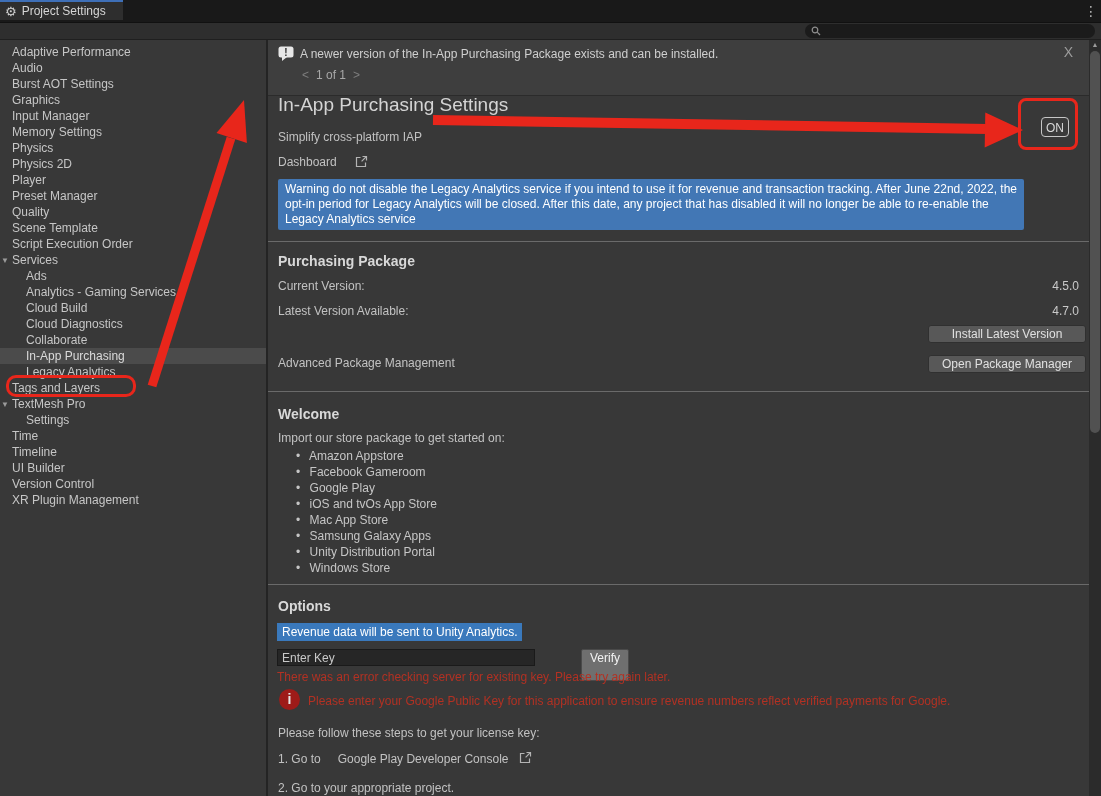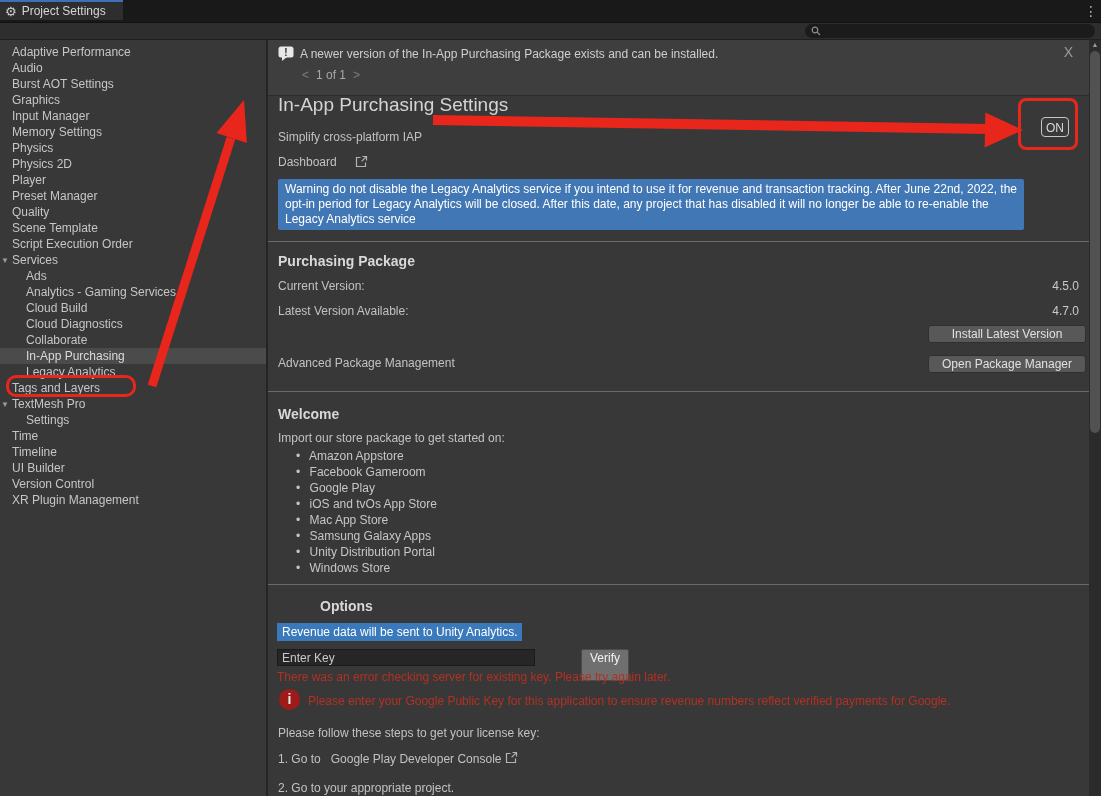--- a/index.html
+++ b/index.html
@@ -51,21 +51,21 @@
   .welcome-list{position:absolute;left:28px;top:408px;margin:0;padding:0;list-style:none;}
   .welcome-list li{font-size:12px;color:#C6C6C6;line-height:16px;}
   .welcome-list .bullet{margin-right:6px;color:#C6C6C6;}
 
   .revenue-chip{position:absolute;left:9px;top:583px;background:#3A79BC;color:#FFFFFF;font-size:12px;padding:2px 5px;}
   .key-input{position:absolute;left:9px;top:609px;width:258px;height:17px;background:#262626;border:1px solid #1A1A1A;color:#CFCFCF;font-size:12px;padding:0 4px;box-sizing:border-box;font-family:"Liberation Sans","DejaVu Sans",sans-serif;}
   .key-input::placeholder{color:#C9C9C9;opacity:1;}
   .verify-btn{position:absolute;left:273px;top:609px;width:48px;height:32px;background:#6F6F6F;border:1px solid #4A4A4A;border-radius:2px;color:#F2F2F2;font-size:12px;text-align:center;line-height:16px;box-sizing:border-box;margin-left:40px;}
   .error-text{position:absolute;font-size:12px;color:#B23123;}
   .info-icon{position:absolute;left:11px;top:649px;width:21px;height:21px;border-radius:50%;background:#9E1B19;color:#E6E6E6;font-size:14px;font-weight:bold;text-align:center;line-height:21px;}
-  .step-link{display:flex;align-items:center;gap:4px;}
+  .step-link{display:flex;align-items:center;gap:11px;}
   .step-link .link-text{margin-left:6px;}
 
   
   .scrollbar{position:absolute;left:1089px;top:40px;width:12px;height:756px;background:#2B2B2B;}
   .scroll-up{position:absolute;left:0;top:0px;width:12px;height:10px;color:#9B9B9B;font-size:7px;text-align:center;line-height:10px;}
   .scroll-thumb{position:absolute;left:1px;top:11px;width:10px;height:382px;background:#515151;border-radius:5px;}
 
   
   .annotation-box{position:absolute;border:3px solid #E8261B;box-sizing:border-box;pointer-events:none;z-index:50;}
   #anno-box-sidebar{left:6px;top:375px;width:130px;height:22px;border-radius:10px;}
@@ -336,21 +336,21 @@
         </li>
 
         <li>
           <span class="bullet">•</span>
           <span>Windows Store</span>
         </li>
       </ul>
 
     <div class="divider" style="top:544px;"></div>
 
-    <div class="h2" style="top:558px;margin-left:42px;">Options</div>
+    <div class="h2" style="top:558px;">Options</div>
     <div class="revenue-chip">Revenue data will be sent to Unity Analytics.</div>
     <input class="key-input" type="text" placeholder="Enter Key" style="">
     <div class="verify-btn">Verify</div>
     <div class="error-text" style="left:9px;top:630px;">There was an error checking server for existing key. Please try again later.</div>
     <div class="info-icon">i</div>
     <div class="error-text" style="left:40px;top:654px;width:770px;">Please enter your Google Public Key for this application to ensure revenue numbers reflect verified payments for Google.</div>
     <div class="label" style="top:686px;text-align:center;">Please follow these steps to get your license key:</div>
 
     <div class="label step-link" style="top:711px;">
       <span>1. Go to</span>

